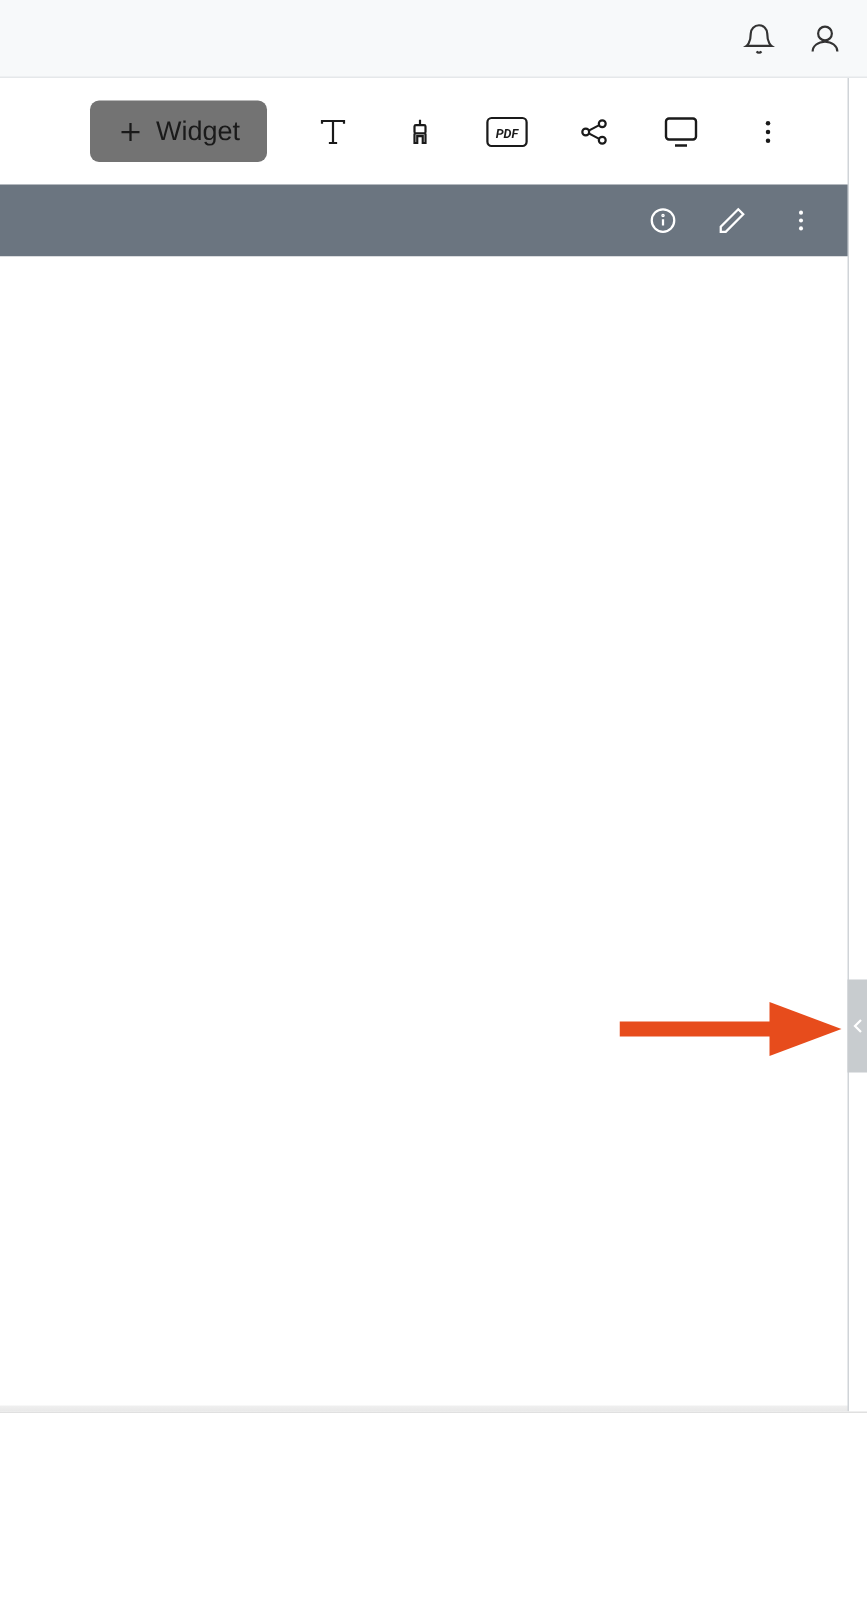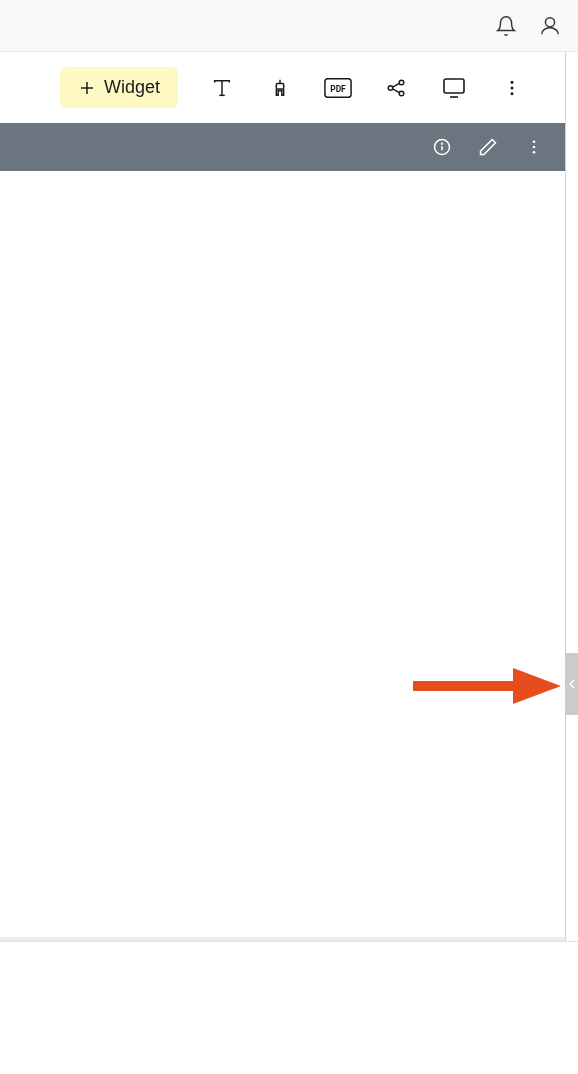--- a/index.html
+++ b/index.html
@@ -35,41 +35,42 @@
     }
     .toolbar {
       height: 71px;
       background: #fff;
       display: flex;
       align-items: center;
       padding-left: 60px;
       gap: 30px;
     }
     .widget-btn {
-      background: #fef9c3;
+      background: #737373;
       border: none;
       border-radius: 6px;
       padding: 10px 18px;
       display: flex;
       align-items: center;
       gap: 8px;
       font-size: 18px;
       color: #1a1a1a;
       cursor: pointer;
     }
     .widget-btn svg {
       flex-shrink: 0;
     }
     .tool-icon {
       width: 28px;
       height: 28px;
       display: flex;
       align-items: center;
       justify-content: center;
       cursor: pointer;
+      font-style: italic;
     }
     .panel-header {
       height: 48px;
       background: #6b7580;
       display: flex;
       justify-content: flex-end;
       align-items: center;
       padding-right: 20px;
       gap: 22px;
       width: 566px;

